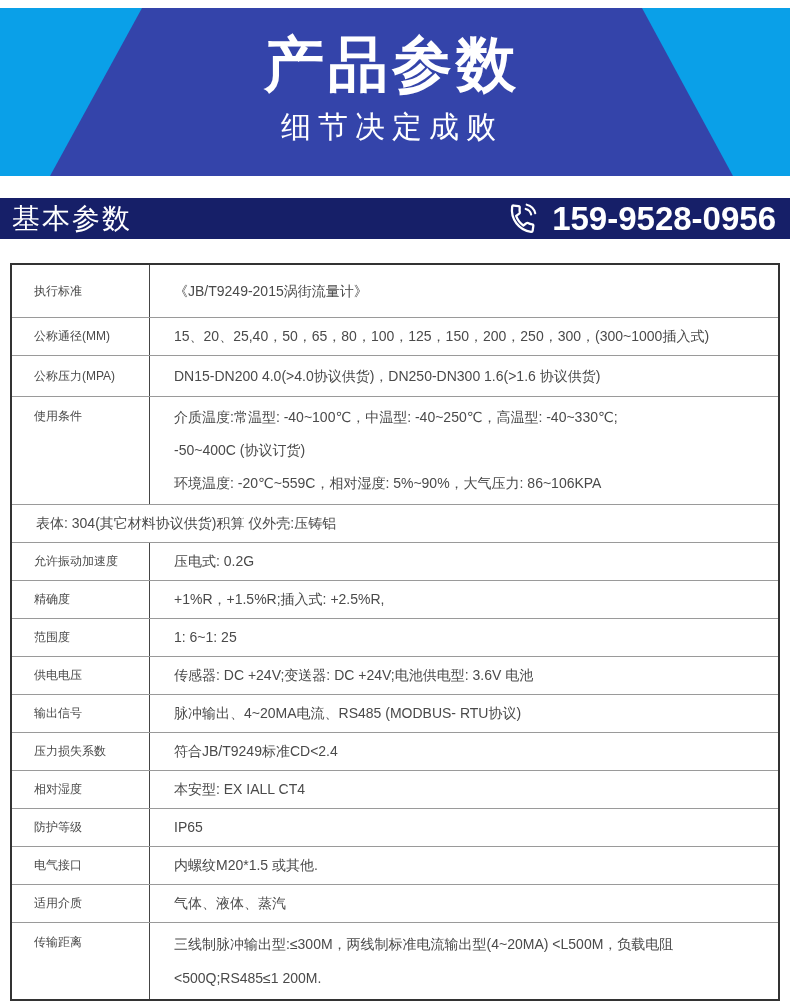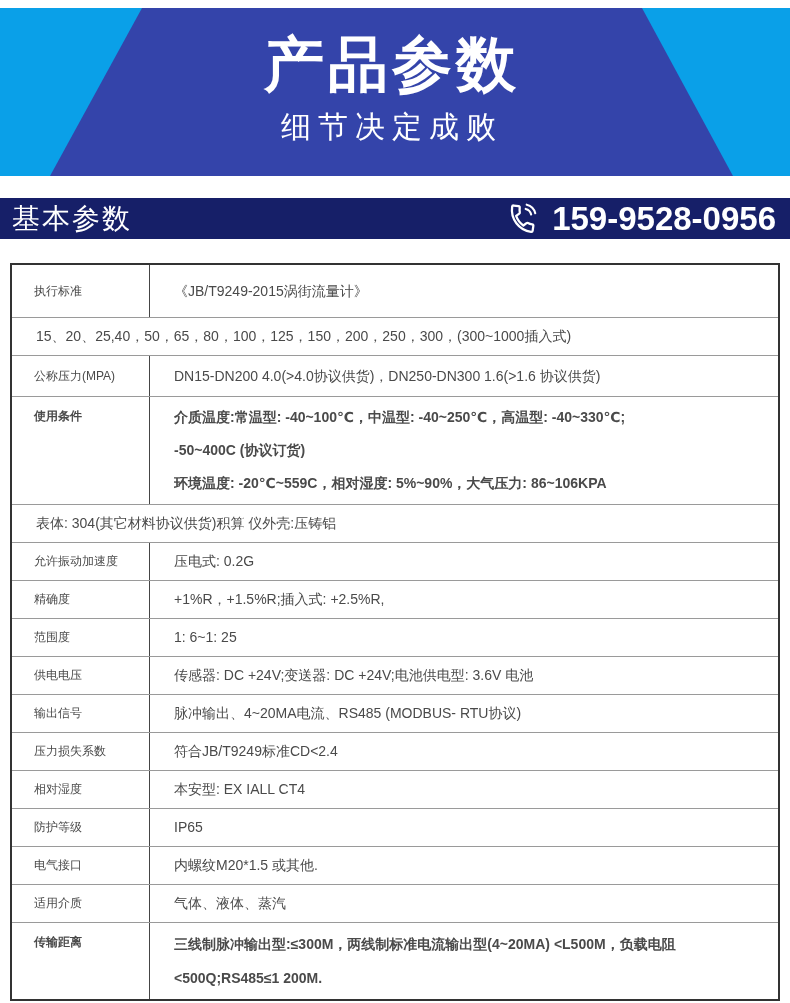--- a/index.html
+++ b/index.html
@@ -79,21 +79,21 @@
     padding-left:22px;
     display:flex;align-items:center;
     font-size:12px;
   }
   .t-value{
     flex:1 1 auto;min-width:0;
     padding-left:24px;padding-right:6px;
     font-size:14px;
   }
   .t-line{line-height:1.3;white-space:nowrap;overflow:hidden;}
-  .t-row.multi{align-items:center;font-weight:bold;}
+  .t-row.multi{align-items:center;}
   .t-row.multi .t-label{align-items:flex-start;padding-top:11px;}
   .t-row.multi .t-value{padding-top:4px;padding-bottom:4px;}
   .t-row:nth-child(4) .t-line{line-height:33px;}
   .t-row:nth-child(16) .t-line{line-height:34px;}
 </style>
 </head>
 <body>
 
 <div class="page">
 
@@ -118,20 +118,21 @@
   </div>
 
   <div class="spec-table">
       <div class="t-row">
         <div class="t-label">执行标准</div>
         <div class="t-value">
           <div class="t-line">《JB/T9249-2015涡街流量计》</div>
         </div>
       </div>
       <div class="t-row">
+        <div class="t-label">公称通径(MM)</div>
         <div class="t-value">
           <div class="t-line">15、20、25,40，50，65，80，100，125，150，200，250，300，(300~1000插入式)</div>
         </div>
       </div>
       <div class="t-row">
         <div class="t-label">公称压力(MPA)</div>
         <div class="t-value">
           <div class="t-line">DN15-DN200 4.0(&gt;4.0协议供货)，DN250-DN300 1.6(&gt;1.6 协议供货)</div>
         </div>
       </div>

